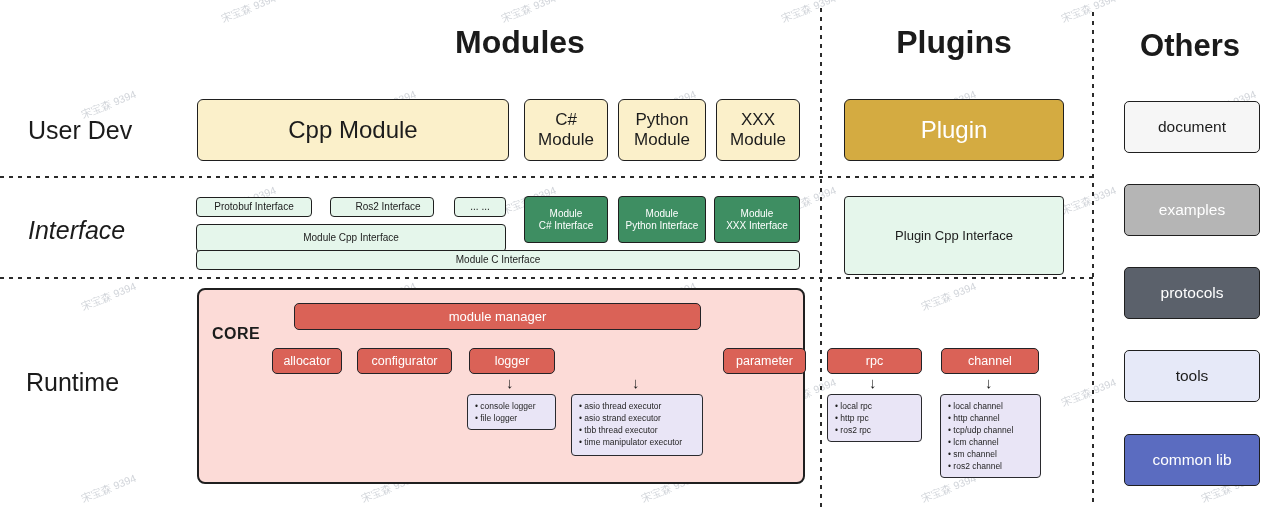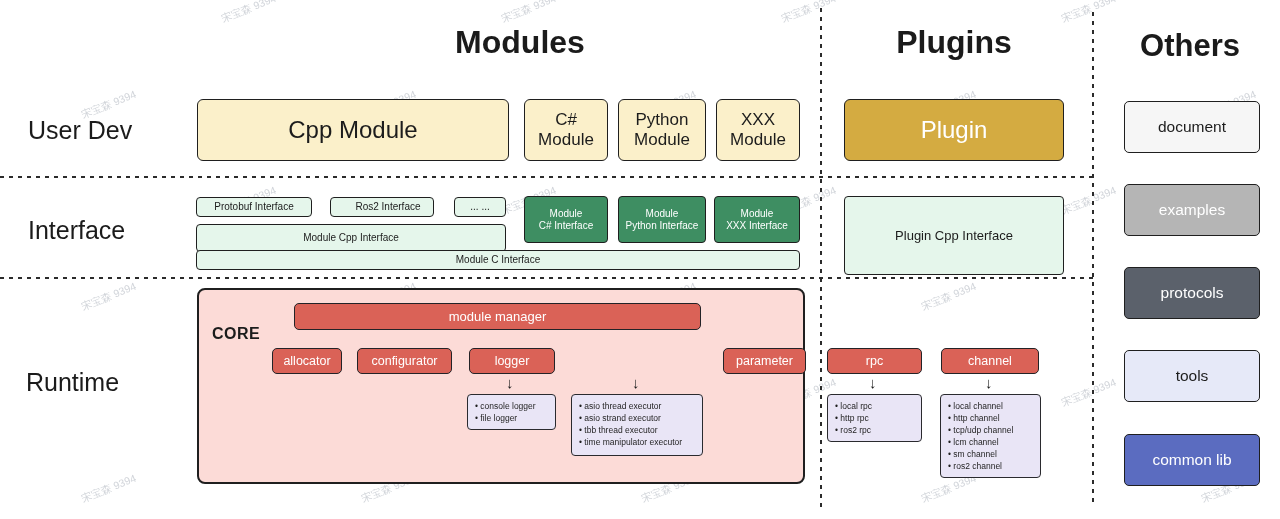--- a/index.html
+++ b/index.html
@@ -85,21 +85,21 @@
       <span class="wm" style="left: 1200px; top: 482px;">宋宝森 9394</span>
     </div>
 
   <div class="layer">
 
     <div class="hdr" style="left:380px;top:24px;width:280px;">Modules</div>
     <div class="hdr" style="left:844px;top:24px;width:220px;">Plugins</div>
     <div class="hdr" style="left:1112px;top:28px;width:156px;font-size:31px;">Others</div>
 
     <div class="rowlbl" style="left:28px;top:116px;">User Dev</div>
-    <div class="rowlbl" style="left:28px;top:216px;">Interface</div>
+    <div class="rowlbl" style="left:28px;top:216px;font-style:italic;">Interface</div>
     <div class="rowlbl" style="left:26px;top:368px;">Runtime</div>
 
     <div class="dash-h" style="left:0;top:176px;width:1093px;"></div>
     <div class="dash-h" style="left:0;top:277px;width:1093px;"></div>
     <div class="dash-v" style="left:820px;top:8px;height:503px;"></div>
     <div class="dash-v" style="left:1092px;top:12px;height:494px;"></div>
 
     <div class="box cream f24" style="left:197px;top:99px;width:312px;height:62px;">Cpp Module</div>
     <div class="box cream f17" style="left:524px;top:99px;width:84px;height:62px;">C#
 Module</div>

